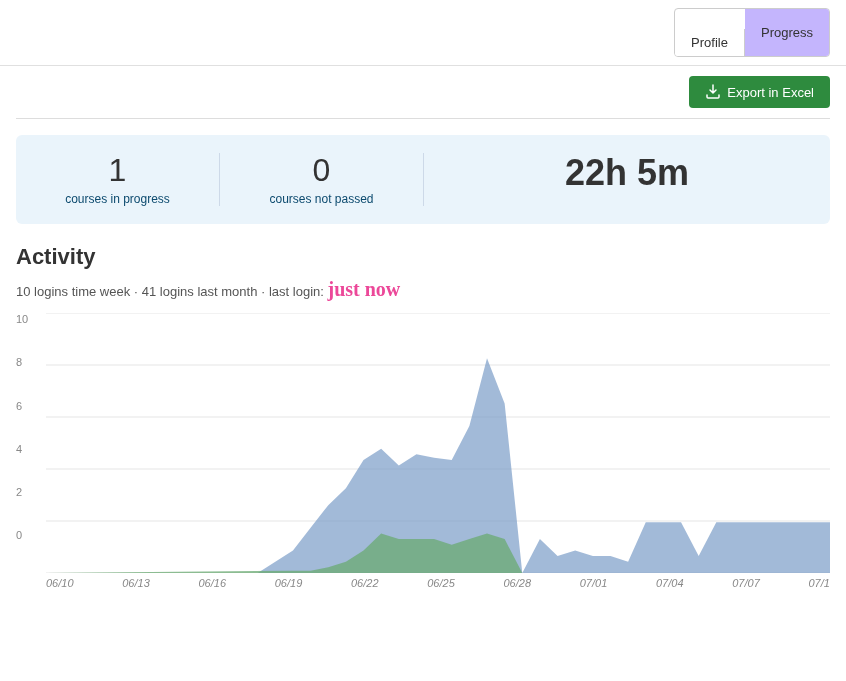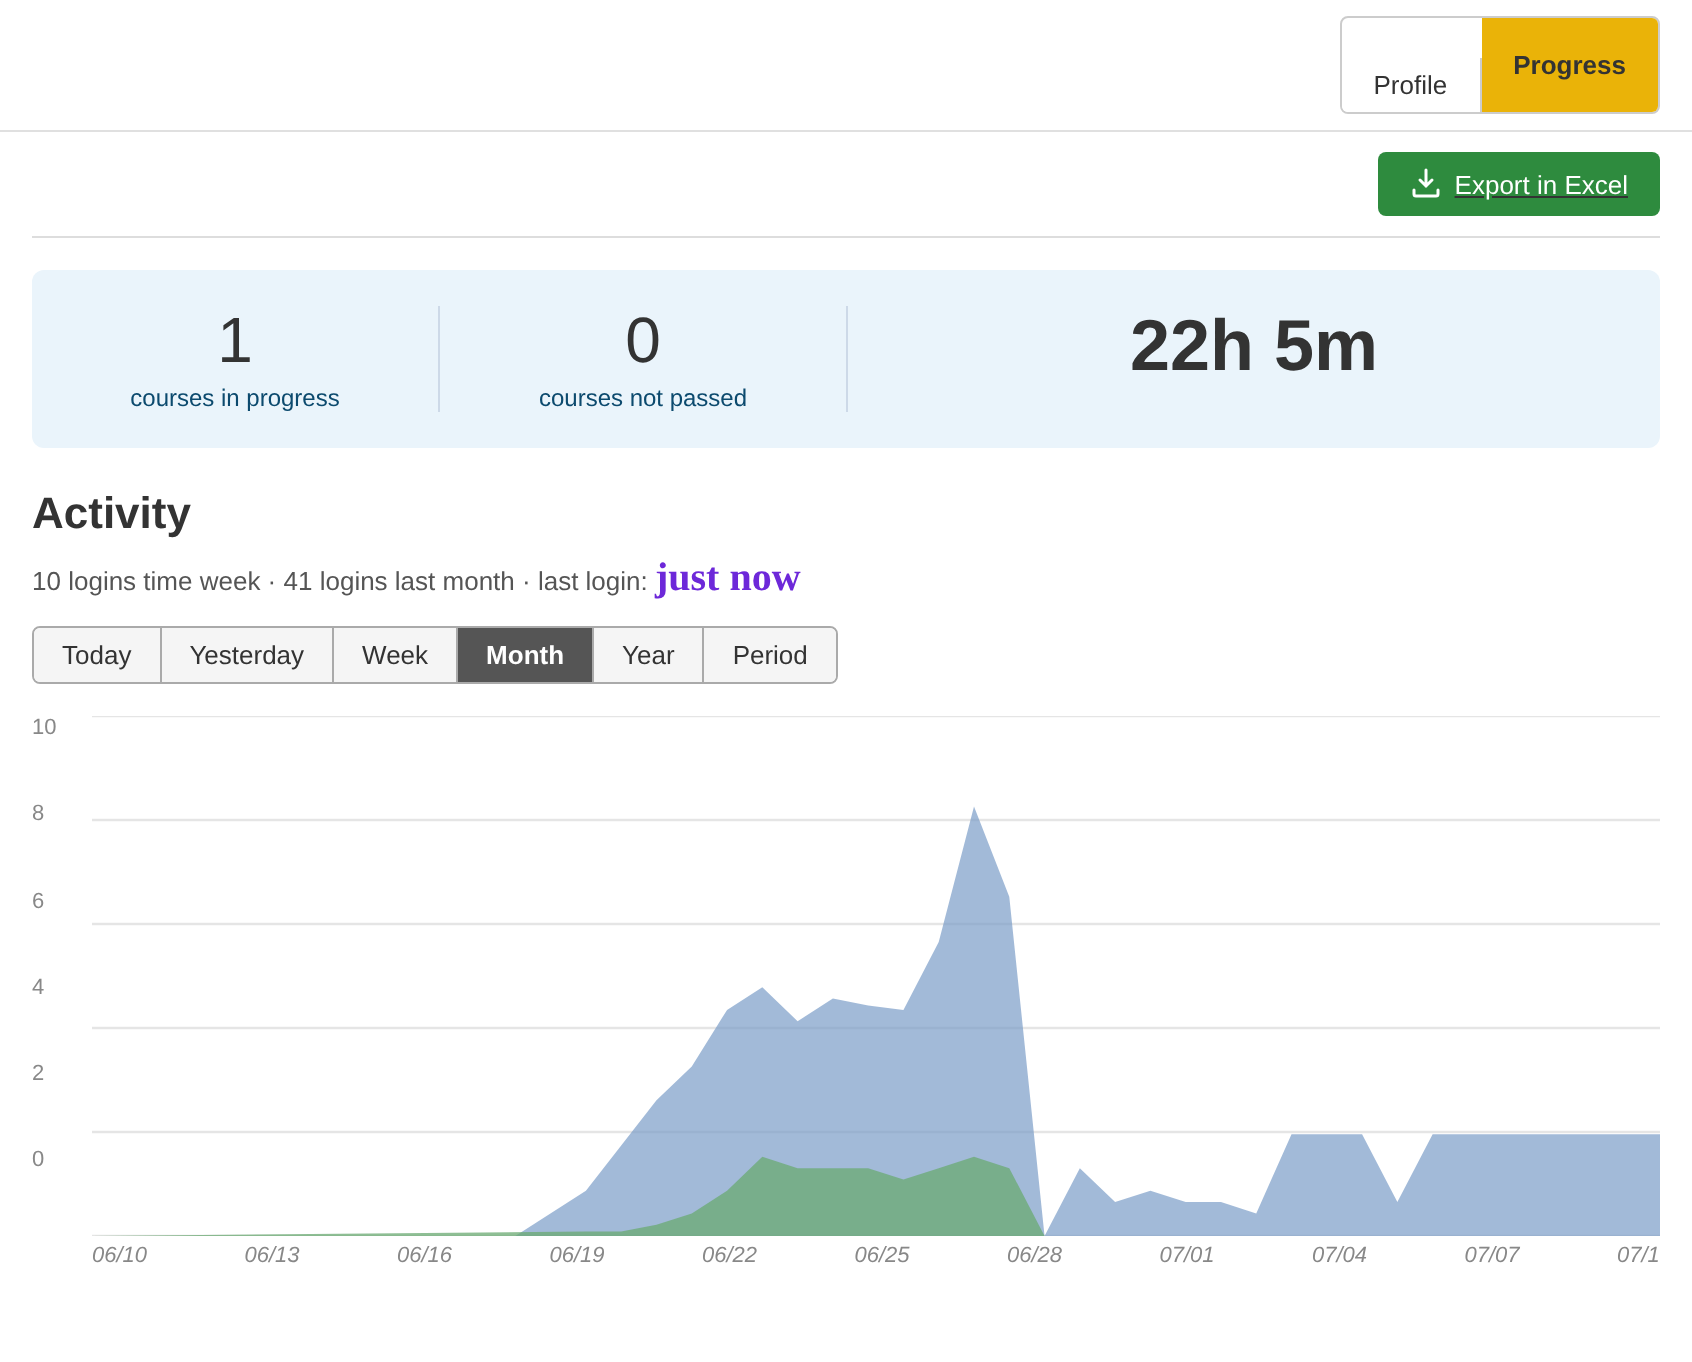--- a/index.html
+++ b/index.html
@@ -20,40 +20,38 @@
 
     .tab-group {
       display: flex;
       border: 1px solid #ccc;
       border-radius: 4px;
       overflow: hidden;
     }
 
     .tab-btn {
       padding: 6px 16px;
-      background: #eab308;
+      background: #c4b5fd;
       border: none;
       border-right: 1px solid #ccc;
       cursor: pointer;
       font-size: 13px;
       color: #333;
-      font-weight: bold;
     }
     .tab-btn:last-child { border-right: none; }
     .tab-btn.active {
       background: #fff;
       font-weight: 500;
       margin-top: 20px;
     }
 
     .toolbar {
       display: flex;
       justify-content: flex-end;
       padding: 10px 16px;
-      text-decoration: underline;
     }
 
     .export-btn {
       background: #2e8b3e;
       color: #fff;
       border: none;
       border-radius: 4px;
       padding: 8px 16px;
       cursor: pointer;
       font-size: 13px;
@@ -113,21 +111,21 @@
     }
 
     .activity-summary {
       font-size: 13px;
       color: #555;
       margin-bottom: 12px;
     }
     .activity-summary .highlight {
       font-size: 20px;
       font-weight: 700;
-      color: #6d28d9;
+      color: #ec4899;
       font-family: Georgia, serif;
     }
 
     .filter-btns {
       display: flex;
       border: 1px solid #aaa;
       border-radius: 4px;
       overflow: hidden;
       width: fit-content;
       margin-bottom: 16px;
@@ -221,28 +219,20 @@
 <div class="activity-section">
   <div class="activity-title">Activity</div>
   <div class="activity-summary">
     <span>10</span>
     <span> logins time week · </span>
     <span>41</span>
     <span> logins last month · last login: </span>
     <span class="highlight">just now</span>
   </div>
 
-  <div class="filter-btns">
-    <button class="filter-btn">Today</button>
-    <button class="filter-btn">Yesterday</button>
-    <button class="filter-btn">Week</button>
-    <button class="filter-btn active">Month</button>
-    <button class="filter-btn">Year</button>
-    <button class="filter-btn">Period</button>
-  </div>
 
   <div class="chart-container">
     <div class="y-axis-labels">
       <span>10</span>
       <span>8</span>
       <span>6</span>
       <span>4</span>
       <span>2</span>
       <span>0</span>
     </div>

